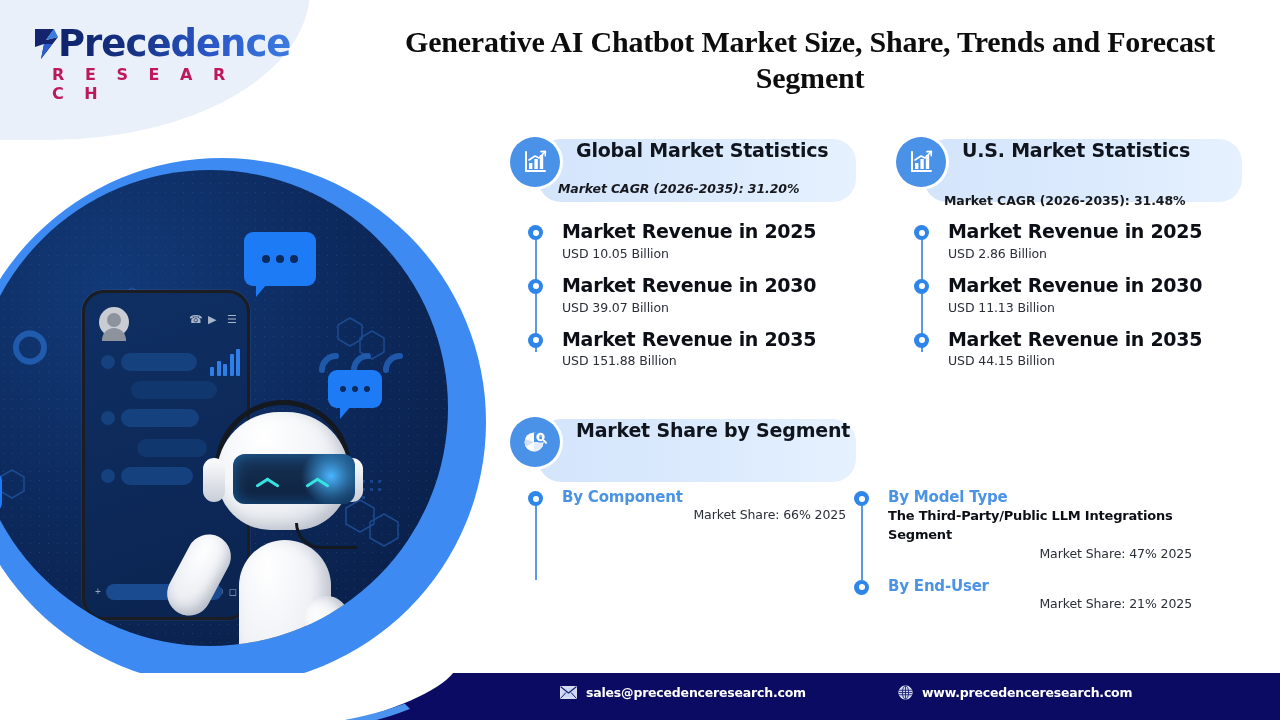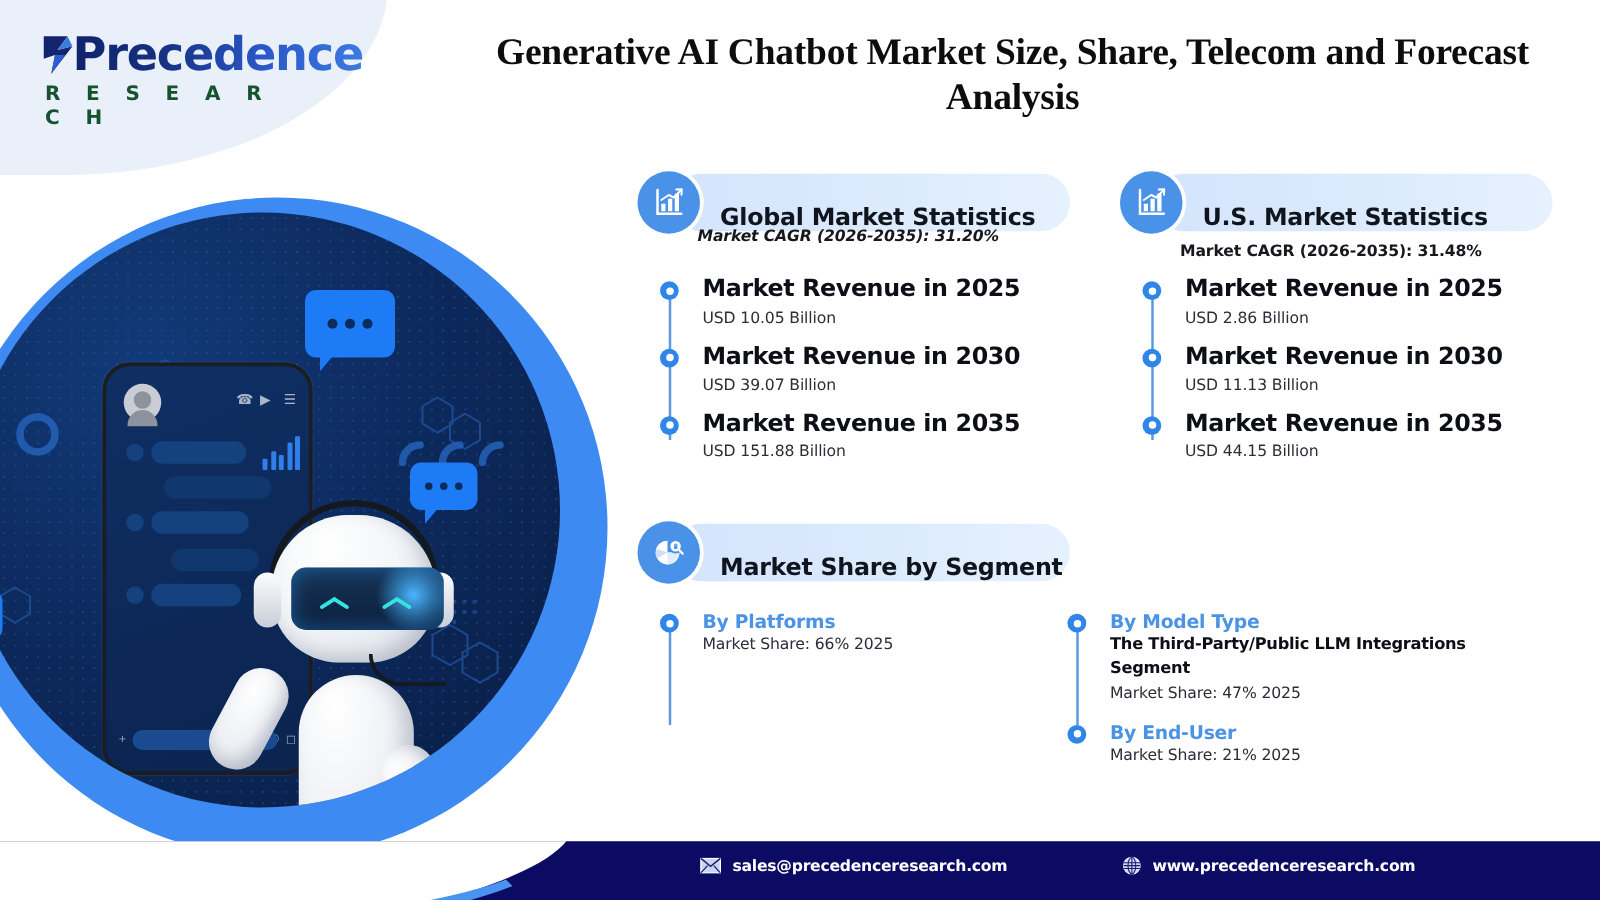--- a/index.html
+++ b/index.html
@@ -24,23 +24,23 @@
   
   .logo{ position:absolute; left:28px; top:24px; width:220px; height:60px; }
   .logo-word{
     position:absolute; left:30px; top:-2px;
     font-family:"DejaVu Sans", sans-serif;
     font-size:37px; font-weight:bold; letter-spacing:-1px;
     background:linear-gradient(90deg,#10236b 0%,#15307f 30%,#2a56c6 65%,#3c7ae0 100%);
     -webkit-background-clip:text; background-clip:text; color:transparent;
   }
   .logo-sub{
-    position:absolute; left:8px; top:41px;
-    font-family:"DejaVu Sans", sans-serif;
-    font-size:16px; font-weight:bold; letter-spacing:7.5px; color:#14532d;
+    position:absolute; left:24px; top:41px;
+    font-family:"DejaVu Sans", sans-serif;
+    font-size:16px; font-weight:bold; letter-spacing:7.5px; color:#be185d;
   }
   .logo-mark{ position:absolute; left:4px; top:2px; }
 
   
   .title{
     position:absolute; left:370px; top:24px; width:880px;
     text-align:center;
     font-family:"Liberation Serif", serif;
     font-weight:bold; font-size:30px; line-height:1.2;
     color:#0d0d0d; letter-spacing:-0.2px;
@@ -162,23 +162,23 @@
   .r-arm{
     position:absolute; width:44px; height:86px; border-radius:24px;
     background:radial-gradient(ellipse at 35% 25%, #ffffff 0%,#eef0f4 50%,#c7cdd7 100%);
     box-shadow:inset -6px -4px 10px rgba(120,130,150,.3);
   }
   .r-arm.l{ left:0px; top:140px; transform:rotate(28deg); }
   .r-arm.r{ left:140px; top:200px; transform:rotate(-36deg); }
 
   
   .pill{
-    position:absolute; height:46px; border-radius:23px;
+    position:absolute; height:63px; border-radius:23px;
     background:linear-gradient(90deg,#d4e4fb 0%,#dcebfd 60%,#e6f1fe 100%);
-    display:flex; align-items:flex-end;
+    display:flex; align-items:flex-start;
   }
   .pill-icon{
     position:absolute; left:-28px; top:-2px; width:50px; height:50px; border-radius:50%;
     background:#4a91e8; display:flex; align-items:center; justify-content:center;
     box-shadow:0 0 0 3px #ffffff;
   }
   .pill-label{
     margin-left:38px;
     font-family:"DejaVu Sans", sans-serif;
     font-size:19px; font-weight:bold; color:#10141d; letter-spacing:-0.2px;
@@ -216,21 +216,21 @@
     font-family:"DejaVu Sans", sans-serif;
     font-size:15px; font-weight:bold; color:#4b93e4; letter-spacing:-0.2px;
   }
   .seg-name{
     font-family:"DejaVu Sans", sans-serif;
     font-size:13px; font-weight:bold; color:#0c0f16; line-height:1.45; letter-spacing:-0.2px;
     margin-top:1px;
   }
   .seg-share{
     font-family:"DejaVu Sans", sans-serif;
-    font-size:12.5px; color:#2a2e37; letter-spacing:-0.1px; margin-top:1px;
+    font-size:12.5px; color:#2a2e37; letter-spacing:-0.1px; margin-top:1px;text-align:right;
   }
 
   
   .footer{
     position:absolute; left:0; top:673px; width:1280px; height:47px;
     background:#0b0b63; overflow:hidden;
   }
   .footer-cut{
     position:absolute; left:-280px; top:-40px; width:740px; height:130px;
     background:#ffffff; border-radius:50%/60%;
@@ -256,21 +256,21 @@
   <div class="logo">
     <svg class="logo-mark" width="34" height="40" viewBox="0 0 34 40">
       <path d="M3 3 L22 3 L14 14 L26 11 L9 33 L12 18 L3 21 Z" fill="#15246e"></path>
       <path d="M22 3 L14 14 L26 11 Z" fill="#3b7ddd"></path>
       <path d="M12 18 L9 33 L20 18 Z" fill="#2b5fd0"></path>
     </svg>
     <div class="logo-word">Precedence</div>
     <div class="logo-sub">R E S E A R C H</div>
   </div>
 
-  <div class="title">Generative AI Chatbot Market Size, Share, Telecom and Forecast Analysis</div>
+  <div class="title">Generative AI Chatbot Market Size, Share, Trends and Forecast Segment</div>
 
   <div class="illus">
     <div class="illus-ring"></div>
     <div class="illus-inner">
       <div class="dots"></div>
 
       <svg width="476" height="476" style="position:absolute;left:0;top:0">
         <g fill="none" stroke="#1e4e95" stroke-width="1.6" opacity=".9">
           <polygon points="160,118 172,125 172,139 160,146 148,139 148,125"></polygon>
           <polygon points="183,131 195,138 195,152 183,159 171,152 171,138"></polygon>
@@ -465,21 +465,21 @@
         <path d="M22.9 12.6 L25 14.8" stroke="#fff" stroke-width="2" stroke-linecap="round"></path>
       </svg>
     </div>
     <span class="pill-label">Market Share by Segment</span>
   </div>
 
   <div class="tl" style="left:526px; top:488px; width:320px; height:152px;">
     <div class="tl-line" style="bottom:60px"></div>
     <div class="row" style="margin-bottom:16px">
       <span class="dot" style="top:3px"></span>
-      <div class="seg-title">By Platforms</div>
+      <div class="seg-title">By Component</div>
       <div class="seg-share">Market Share: 66% 2025</div>
     </div>
   </div>
 
   <div class="tl" style="left:852px; top:488px; width:340px; height:152px;">
     <div class="tl-line" style="bottom:60px"></div>
     <div class="row" style="margin-bottom:16px">
       <span class="dot" style="top:3px"></span>
       <div class="seg-title">By Model Type</div>
       <div class="seg-name">The Third-Party/Public LLM Integrations Segment</div>

